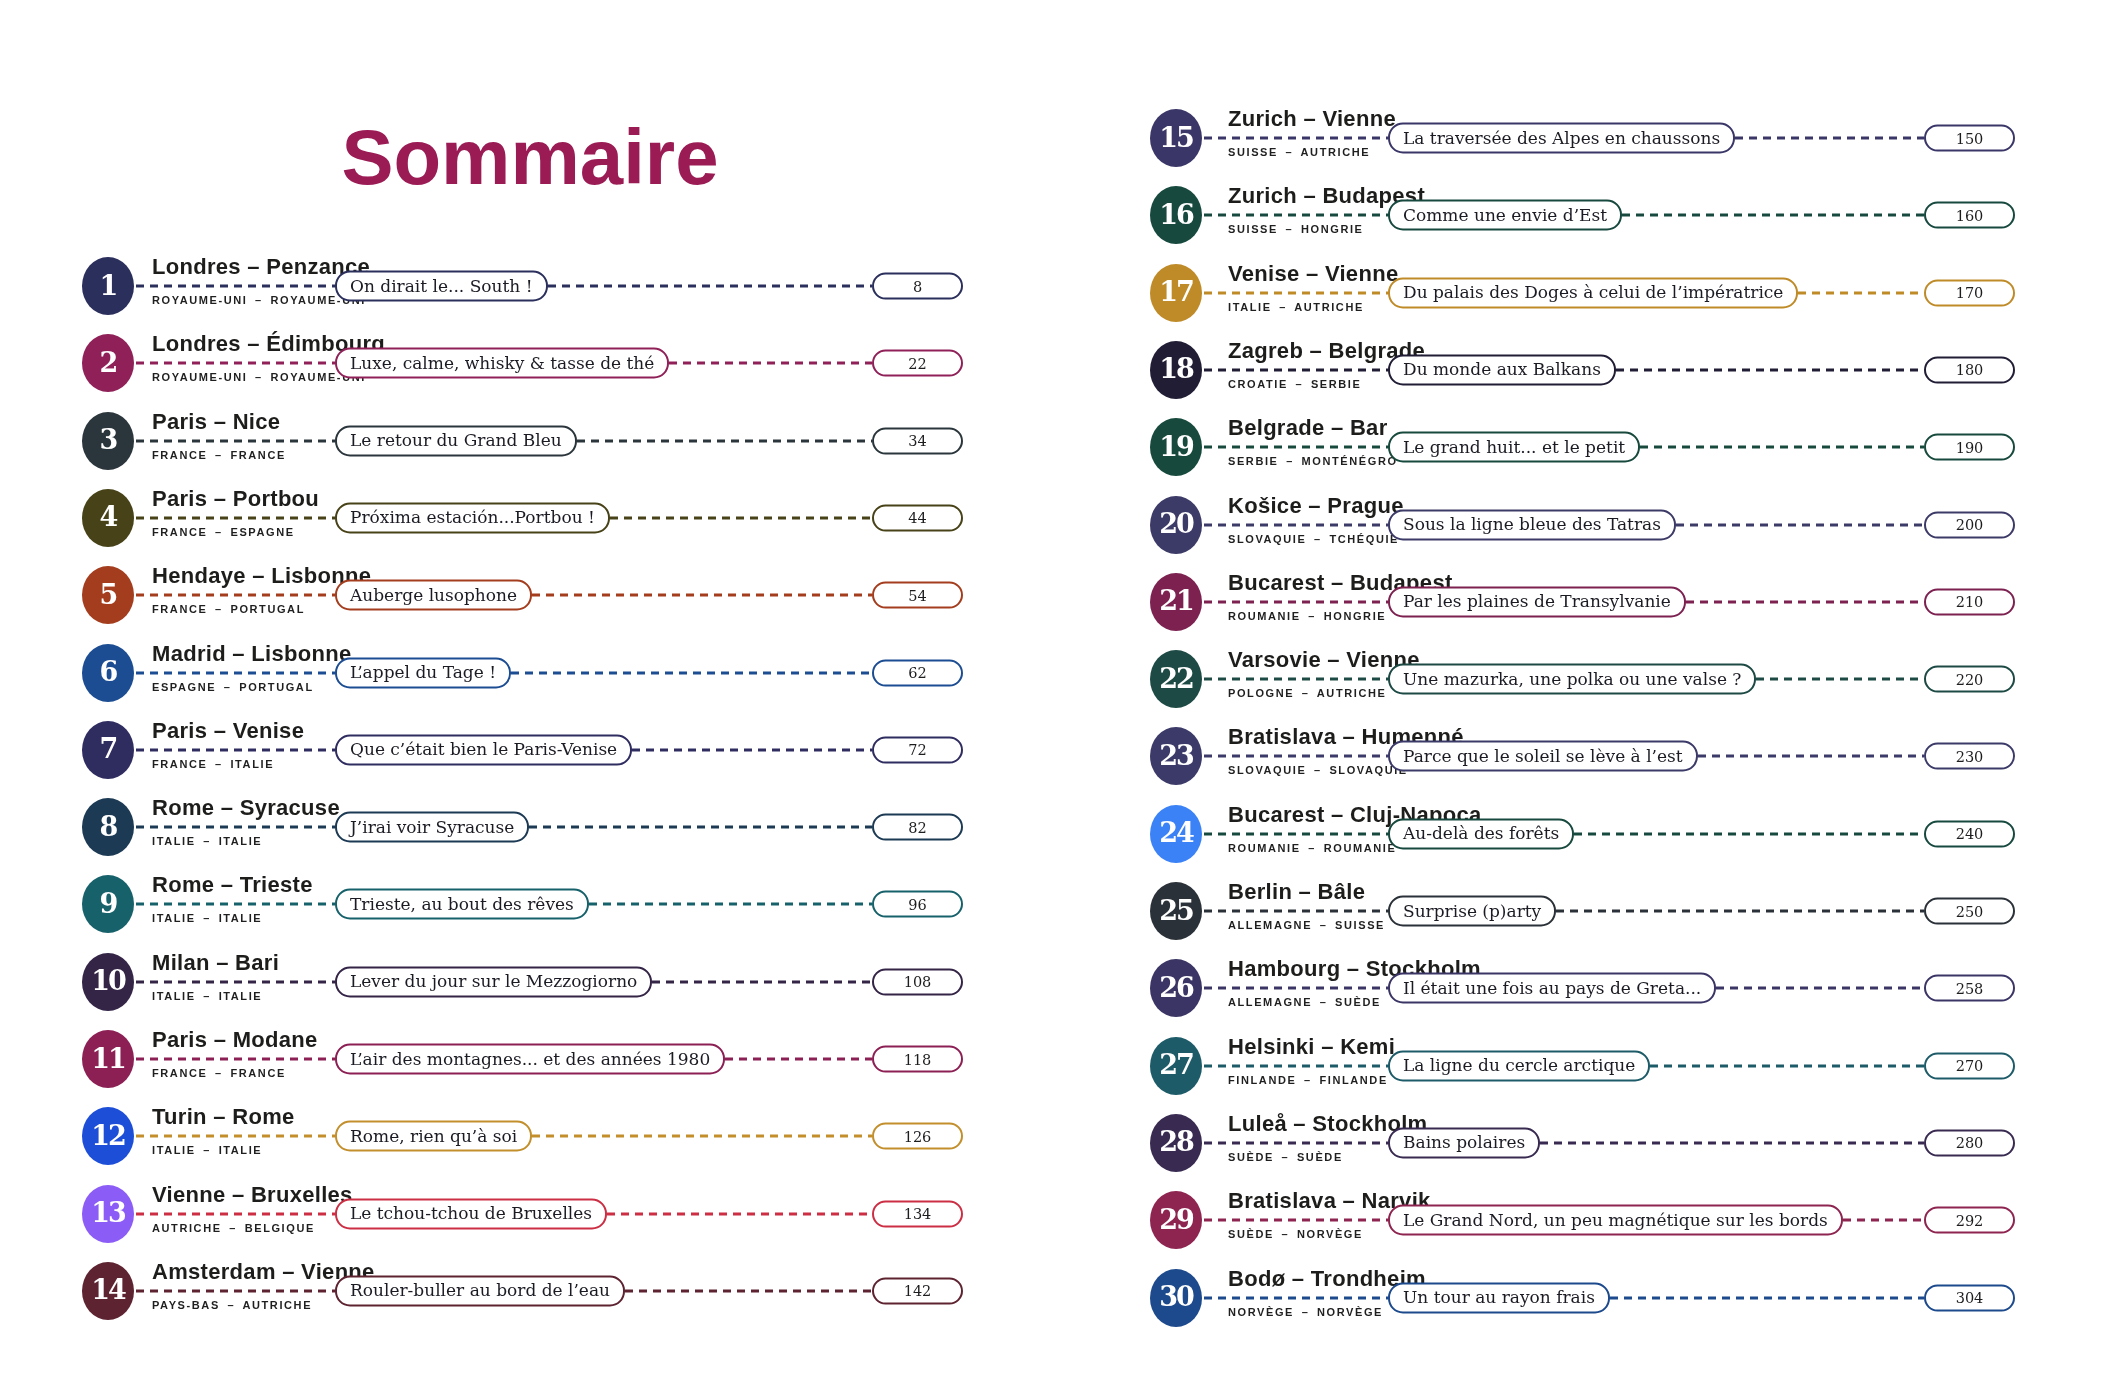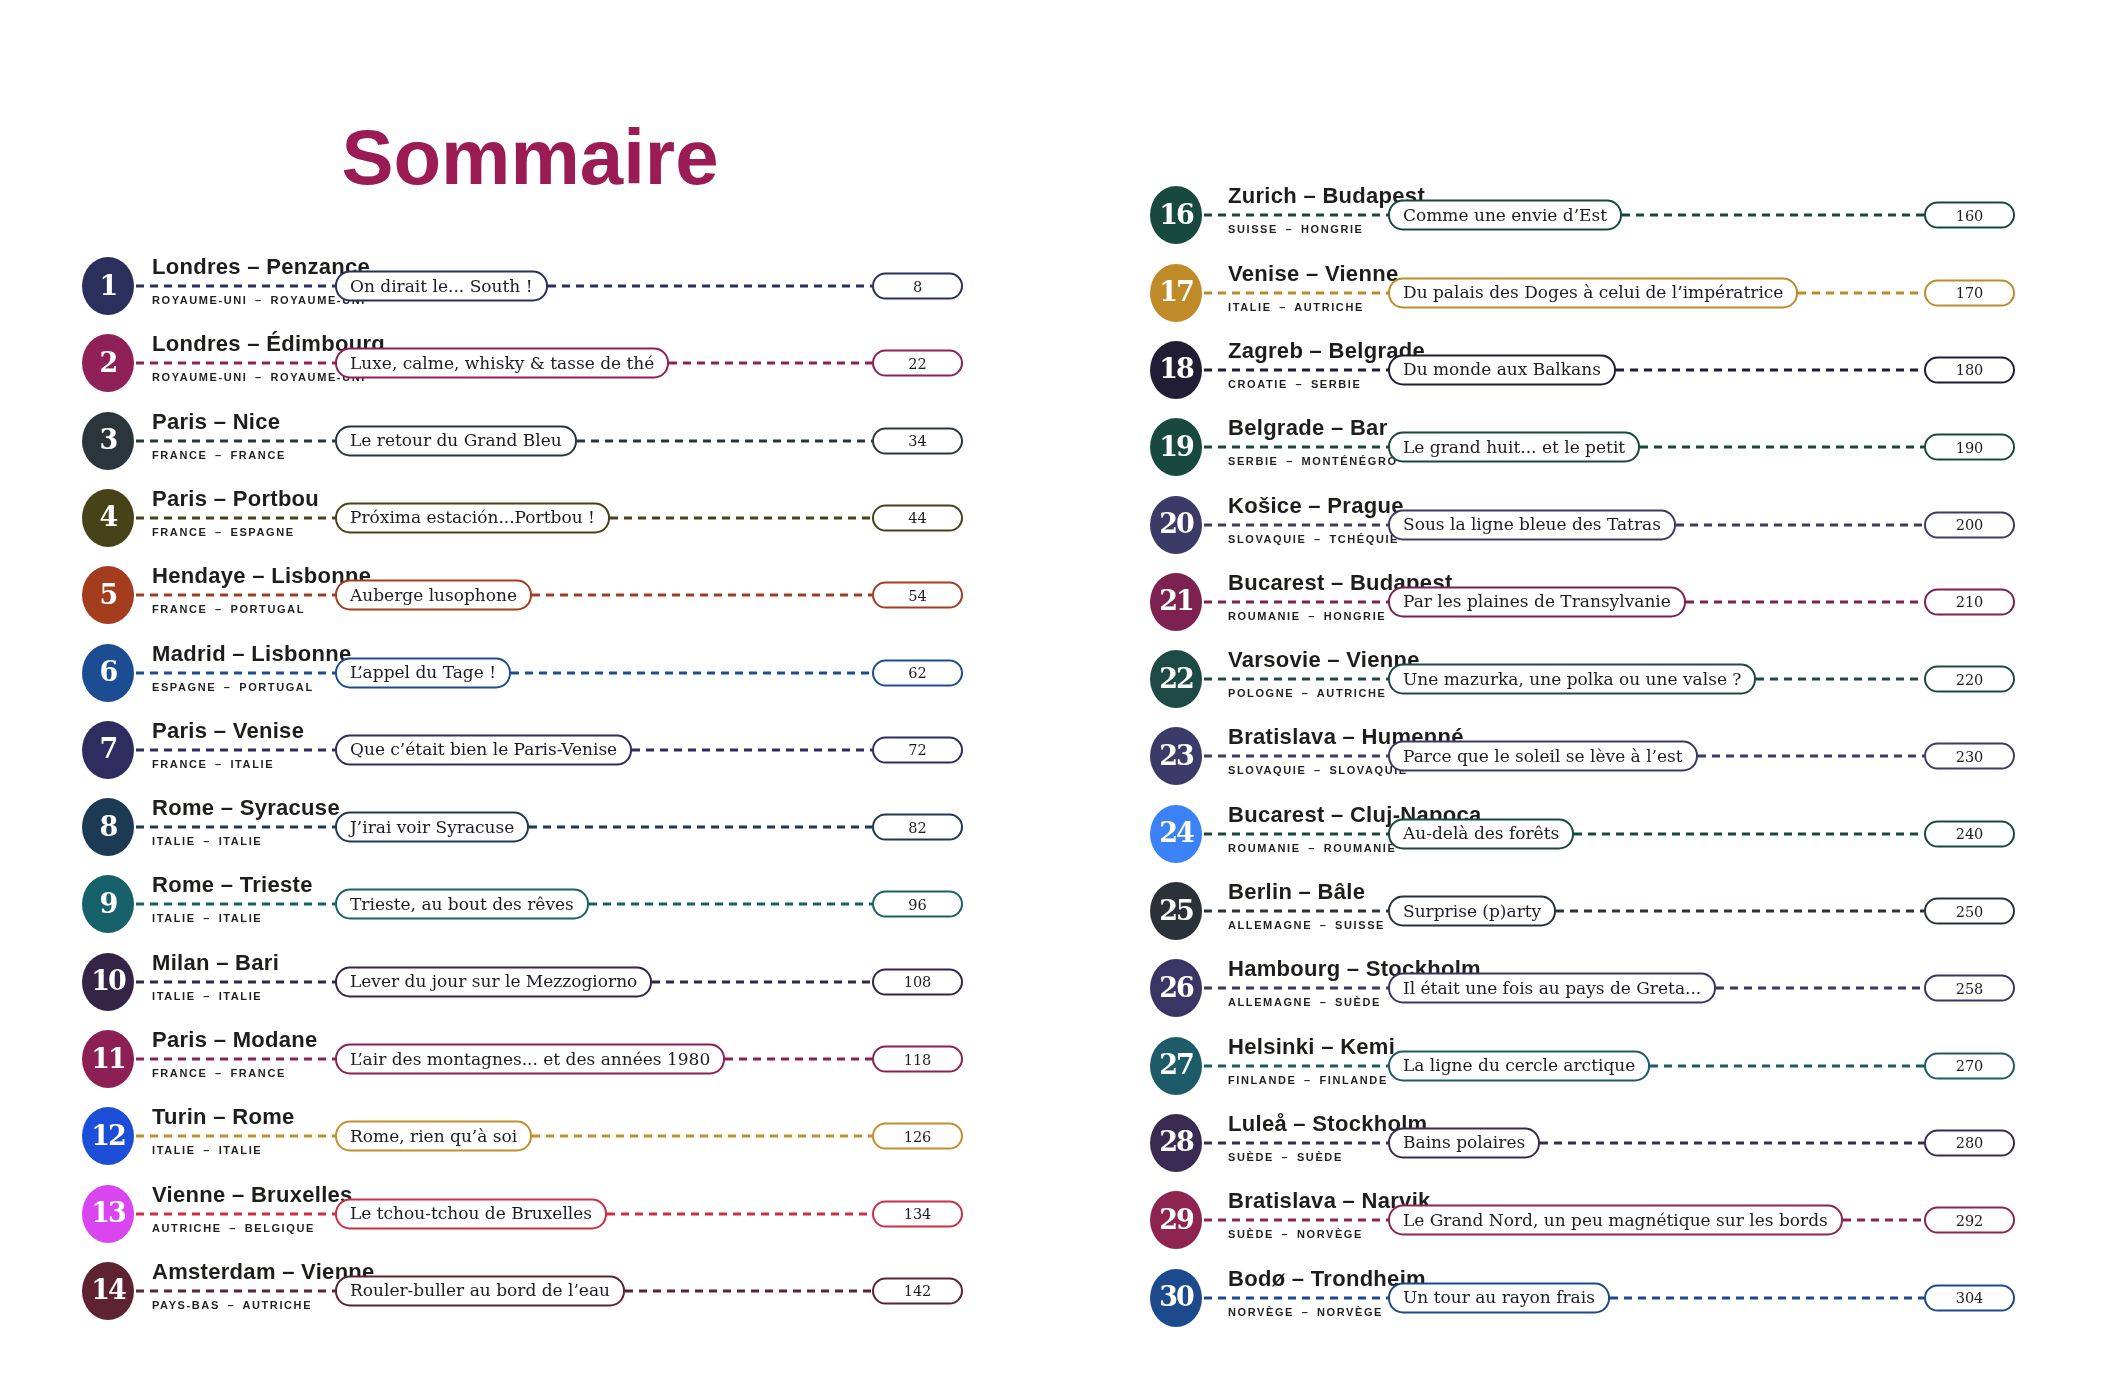--- a/index.html
+++ b/index.html
@@ -244,21 +244,21 @@
     <div class="route" style="left: 152px;">Turin – Rome</div>
     <div class="countries" style="left: 152px;">ITALIE – ITALIE</div>
     <div class="track" style="left: 136px; width: 827px;">
       <div class="dash dash1" style="background-image: repeating-linear-gradient(90deg, rgb(194, 143, 44) 0px, rgb(194, 143, 44) 8px, transparent 8px, transparent 14px); flex: 0 0 199px;"></div>
       <div class="pill tagline" style="border-color: rgb(194, 143, 44);">Rome, rien qu’à soi</div>
       <div class="dash dash2" style="flex: 1 1 0%; background-image: repeating-linear-gradient(90deg, rgb(194, 143, 44) 0px, rgb(194, 143, 44) 8px, transparent 8px, transparent 14px);"></div>
       <div class="pill page" style="border-color: rgb(194, 143, 44);">126</div>
     </div>
   </div>
     <div class="entry" style="top: 1174.6px;">
-    <div class="badge" style="left: 82px; background: #d946ef;">
+    <div class="badge" style="left: 82px; background: #8b5cf6;">
       <span class="num">13</span>
     </div>
     <div class="route" style="left: 152px;">Vienne – Bruxelles</div>
     <div class="countries" style="left: 152px;">AUTRICHE – BELGIQUE</div>
     <div class="track" style="left: 136px; width: 827px;">
       <div class="dash dash1" style="background-image: repeating-linear-gradient(90deg, rgb(204, 46, 68) 0px, rgb(204, 46, 68) 8px, transparent 8px, transparent 14px); flex: 0 0 199px;"></div>
       <div class="pill tagline" style="border-color: rgb(204, 46, 68);">Le tchou-tchou de Bruxelles</div>
       <div class="dash dash2" style="flex: 1 1 0%; background-image: repeating-linear-gradient(90deg, rgb(204, 46, 68) 0px, rgb(204, 46, 68) 8px, transparent 8px, transparent 14px);"></div>
       <div class="pill page" style="border-color: rgb(204, 46, 68);">134</div>
     </div>
@@ -269,20 +269,33 @@
     </div>
     <div class="route" style="left: 152px;">Amsterdam – Vienne</div>
     <div class="countries" style="left: 152px;">PAYS-BAS – AUTRICHE</div>
     <div class="track" style="left: 136px; width: 827px;">
       <div class="dash dash1" style="background-image: repeating-linear-gradient(90deg, rgb(94, 35, 49) 0px, rgb(94, 35, 49) 8px, transparent 8px, transparent 14px); flex: 0 0 199px;"></div>
       <div class="pill tagline" style="border-color: rgb(94, 35, 49);">Rouler-buller au bord de l’eau</div>
       <div class="dash dash2" style="flex: 1 1 0%; background-image: repeating-linear-gradient(90deg, rgb(94, 35, 49) 0px, rgb(94, 35, 49) 8px, transparent 8px, transparent 14px);"></div>
       <div class="pill page" style="border-color: rgb(94, 35, 49);">142</div>
     </div>
   </div>
+    <div class="entry" style="top: 99px;">
+    <div class="badge" style="left: 1150px; background: rgb(58, 55, 104);">
+      <span class="num">15</span>
+    </div>
+    <div class="route" style="left: 1228px;">Zurich – Vienne</div>
+    <div class="countries" style="left: 1228px;">SUISSE – AUTRICHE</div>
+    <div class="track" style="left: 1204px; width: 811px;">
+      <div class="dash dash1" style="background-image: repeating-linear-gradient(90deg, rgb(58, 55, 104) 0px, rgb(58, 55, 104) 8px, transparent 8px, transparent 14px); flex: 0 0 184px;"></div>
+      <div class="pill tagline" style="border-color: rgb(58, 55, 104);">La traversée des Alpes en chaussons</div>
+      <div class="dash dash2" style="flex: 1 1 0%; background-image: repeating-linear-gradient(90deg, rgb(58, 55, 104) 0px, rgb(58, 55, 104) 8px, transparent 8px, transparent 14px);"></div>
+      <div class="pill page" style="border-color: rgb(58, 55, 104);">150</div>
+    </div>
+  </div>
     <div class="entry" style="top: 176.3px;">
     <div class="badge" style="left: 1150px; background: rgb(23, 73, 63);">
       <span class="num">16</span>
     </div>
     <div class="route" style="left: 1228px;">Zurich – Budapest</div>
     <div class="countries" style="left: 1228px;">SUISSE – HONGRIE</div>
     <div class="track" style="left: 1204px; width: 811px;">
       <div class="dash dash1" style="background-image: repeating-linear-gradient(90deg, rgb(23, 73, 63) 0px, rgb(23, 73, 63) 8px, transparent 8px, transparent 14px); flex: 0 0 184px;"></div>
       <div class="pill tagline" style="border-color: rgb(23, 73, 63);">Comme une envie d’Est</div>
       <div class="dash dash2" style="flex: 1 1 0%; background-image: repeating-linear-gradient(90deg, rgb(23, 73, 63) 0px, rgb(23, 73, 63) 8px, transparent 8px, transparent 14px);"></div>

